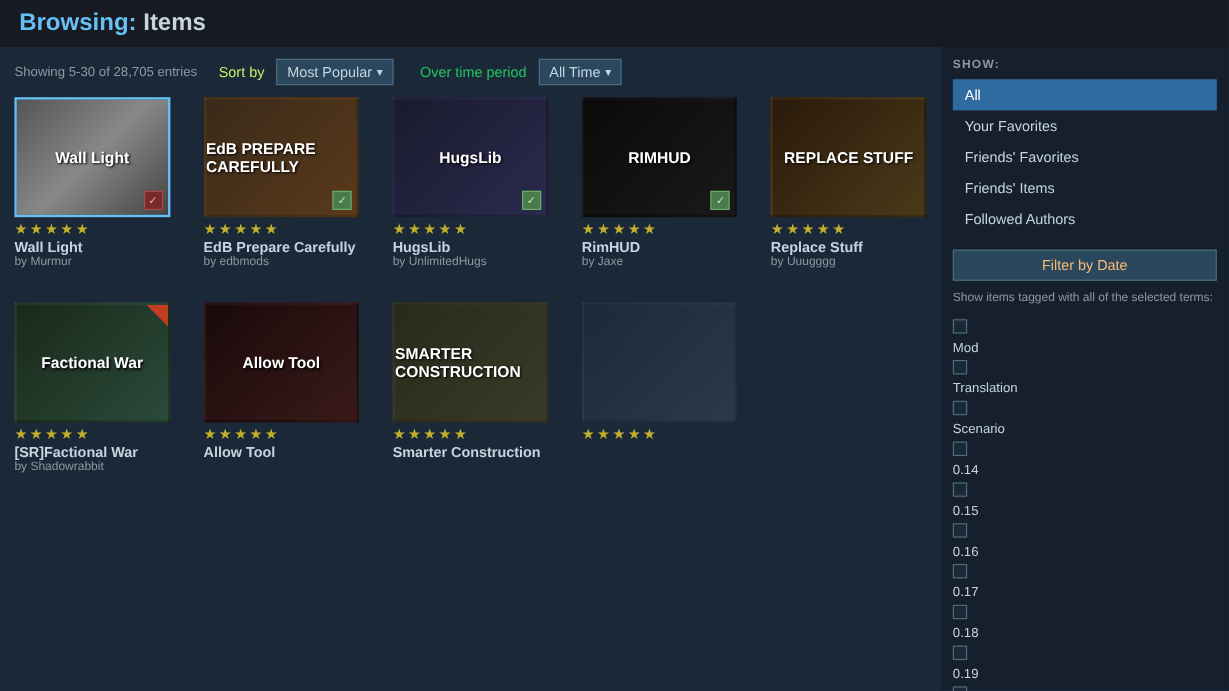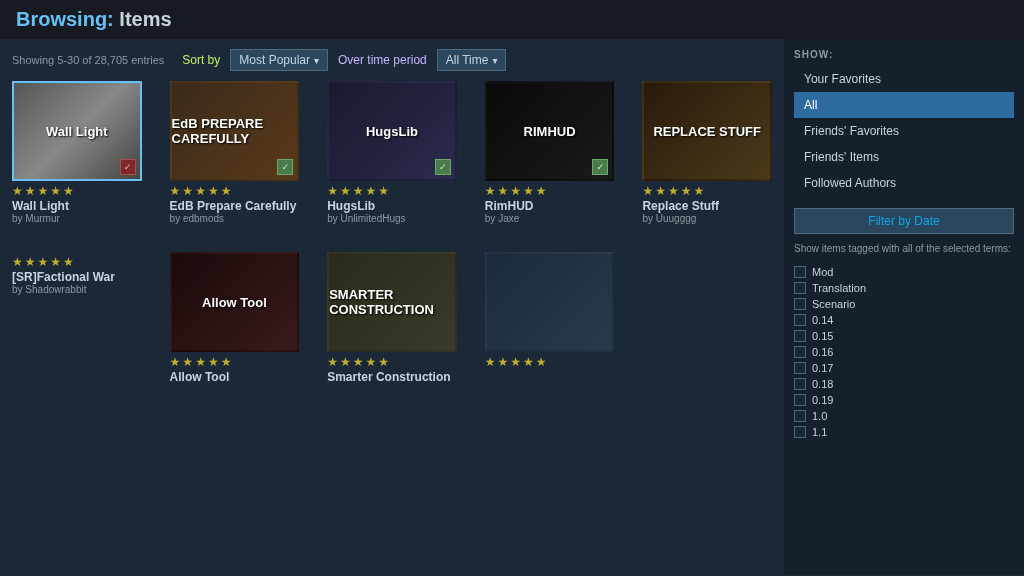--- a/index.html
+++ b/index.html
@@ -66,21 +66,22 @@
       display: flex;
       align-items: center;
       gap: 4px;
     }
     .dropdown-btn:after {
       content: '▾';
       font-size: 10px;
     }
     .period-label {
       font-size: 12px;
-      color: #c4b5fd;
+      color: #22c55e;
+      margin-left: 12px;
     }
 
     
     .items-grid {
       display: grid;
       grid-template-columns: repeat(5, 1fr);
       gap: 28px;
     }
 
     .item-card {
@@ -200,21 +201,21 @@
       cursor: pointer;
     }
     .filter-item.active {
       background: #2e6b9e;
       color: #fff;
     }
 
     .filter-by-date-btn {
       background: #2a475e;
       border: 1px solid #4c6b7a;
-      color: #0ea5e9;
+      color: #fdba74;
       font-size: 12px;
       padding: 5px 10px;
       cursor: pointer;
       width: 100%;
       text-align: center;
       margin-bottom: 8px;
     }
 
     .show-items-text {
       font-size: 10px;
@@ -227,20 +228,21 @@
       list-style: none;
     }
     .tag-item {
       display: flex;
       align-items: flex-start;
       gap: 6px;
       padding: 2px 0;
       font-size: 11px;
       color: #c6d4df;
       cursor: pointer;
+      flex-direction: column;
     }
     .tag-checkbox {
       width: 12px;
       height: 12px;
       background: #1b2838;
       border: 1px solid #4c6b7a;
       flex-shrink: 0;
     }
   </style>
 </head>
@@ -339,20 +341,25 @@
             <span class="star">★</span>
             <span class="star">★</span>
             <span class="star">★</span>
             <span class="star">★</span>
             <span class="star">★</span>
           </div>
     <div class="item-name">Replace Stuff</div>
     <div class="item-author">by Uuugggg</div>
   </div>
         <div class="item-card">
+    <div class="item-thumb thumb-factional">
+      <div class="thumb-img">Factional War</div>
+
+      <div class="corner-badge"></div>
+    </div>
     <div class="stars">
             <span class="star">★</span>
             <span class="star">★</span>
             <span class="star">★</span>
             <span class="star">★</span>
             <span class="star">★</span>
           </div>
     <div class="item-name">[SR]Factional War</div>
     <div class="item-author">by Shadowrabbit</div>
   </div>
@@ -402,22 +409,22 @@
     <div class="item-author"></div>
   </div>
       </div>
 
   </div>
 
   <div class="sidebar">
     <div class="show-label">SHOW:</div>
 
     <ul class="filter-list" id="filter-list">
-    <li class="filter-item">Your Favorites</li>
-        <li class="filter-item active">All</li>
+    <li class="filter-item active">All</li>
+        <li class="filter-item">Your Favorites</li>
         <li class="filter-item">Friends' Favorites</li>
         <li class="filter-item">Friends' Items</li>
         <li class="filter-item">Followed Authors</li>
       </ul>
 
     <button class="filter-by-date-btn">Filter by Date</button>
 
     <div class="show-items-text">Show items tagged with all of the selected terms:</div>
 
     <ul class="tag-list" id="tag-list">

